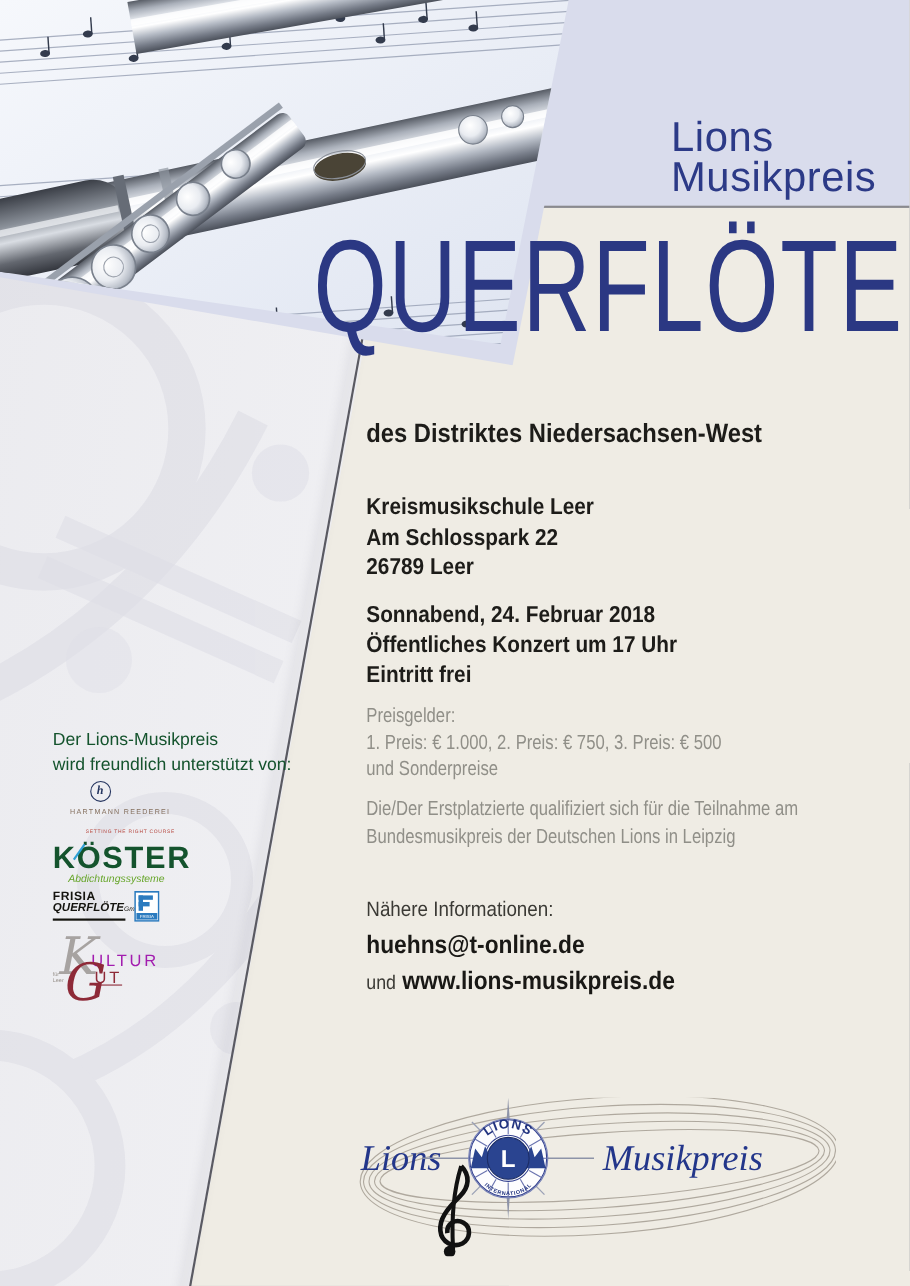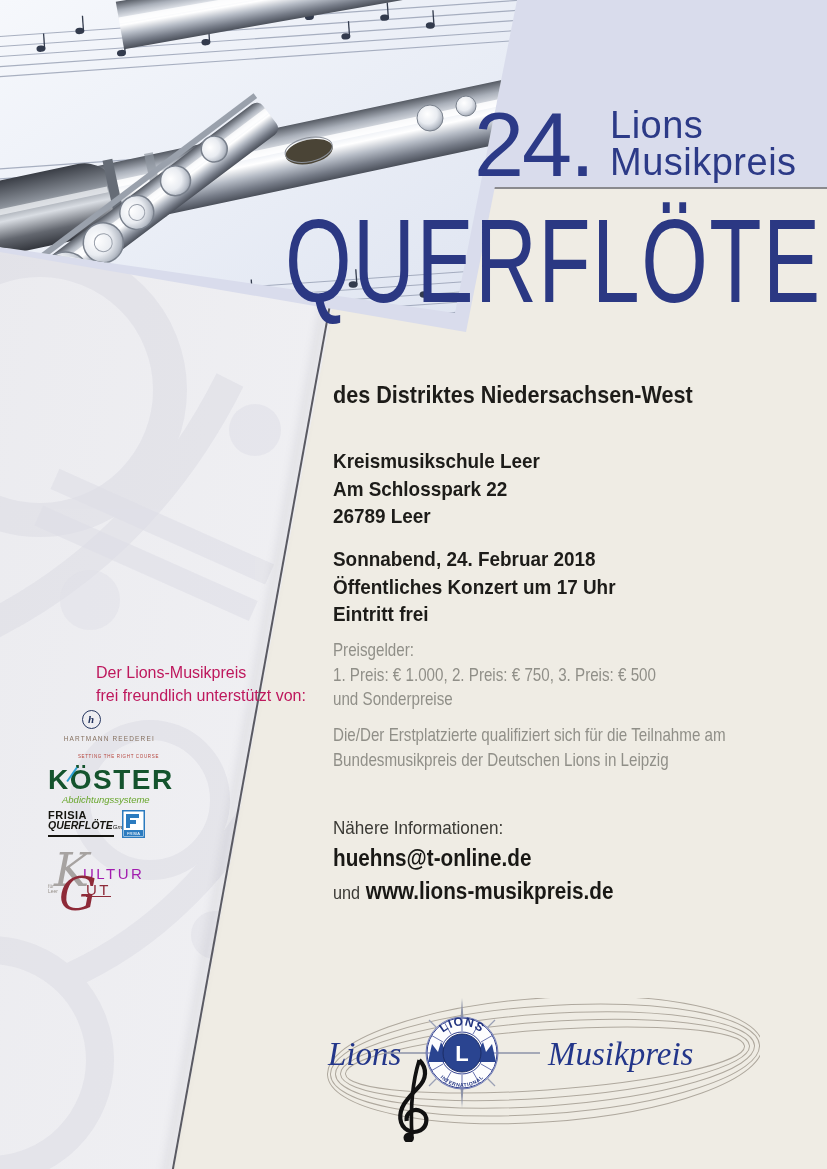--- a/index.html
+++ b/index.html
@@ -45,21 +45,21 @@
   .blk-gray{font-size:18.5px;color:#908f88;line-height:24.5px;}
   .prizes{left:333px;top:638px;}
   .qualification{left:333px;top:723px;}
   .info-label{left:333px;top:817px;font-size:19px;color:#3b3a35;}
   .email{left:333px;top:845px;font-size:23px;font-weight:bold;color:#191815;}
   .webline{left:333px;top:878px;font-size:23px;font-weight:bold;color:#191815;}
   .webline .prefix{font-size:18px;font-weight:normal;color:#3b3a35;}
 
   
   .sponsor{z-index:6;}
-  .sp-intro{left:48px;top:661px;font-size:16px;color:#be185d;line-height:23px;margin-left:48px;}
+  .sp-intro{left:48px;top:661px;font-size:16px;color:#14532d;line-height:23px;}
   .hartmann{left:46px;top:710px;width:90px;text-align:center;}
   .hartmann .circle{width:17px;height:17px;margin:0 auto;border:1px solid #25355f;border-radius:50%;
     font-family:"Liberation Serif",serif;font-style:italic;font-weight:bold;font-size:11px;line-height:16px;color:#25355f;}
   .hartmann .name{display:inline-block;margin-top:4px;font-size:9px;letter-spacing:1.6px;color:#85705f;
     transform:scale(.72);transform-origin:center top;white-space:nowrap;}
   .hartmann .tagline{display:inline-block;margin-top:-6px;font-size:8px;letter-spacing:1.2px;color:#b5443c;
     transform:scale(.56);transform-origin:center top;white-space:nowrap;}
   .koester{left:48px;top:764px;}
   .koester .name{position:relative;display:inline-block;font-size:28px;font-weight:bold;letter-spacing:1.5px;color:#14532d;}
   .koester .slash{position:absolute;left:23px;top:2px;width:2px;height:17px;background:#2e9fd4;transform:rotate(35deg);}
@@ -218,21 +218,20 @@
           <circle cx="-15" cy="-2" r="8" fill="none" stroke="#9aa0ab"></circle>
           <circle cx="35" cy="-4" r="15" fill="url(#keyg)" stroke="#79808c" stroke-width="1.5"></circle>
           <circle cx="85" cy="-6" r="13" fill="url(#keyg)" stroke="#79808c" stroke-width="1.5"></circle>
         </g>
         <circle cx="430" cy="118" r="13" fill="url(#keyg)" stroke="#79808c"></circle>
         <circle cx="466" cy="106" r="10" fill="url(#keyg)" stroke="#79808c"></circle>
       </svg>
     </div>
   </div>
 
-  <div class="abs h-edition">24.</div>
   <div class="abs h-brand">
     <div>Lions</div>
     <div>Musikpreis</div>
   </div>
   <div class="abs h-instrument">QUERFLÖTE</div>
 
   <div class="abs content district condense">des Distriktes Niedersachsen-West</div>
 
   <div class="abs content venue blk-bold condense">
     <div>Kreismusikschule Leer</div>
@@ -259,21 +258,21 @@
 
   <div class="abs content info-label condense">Nähere Informationen:</div>
   <div class="abs content email condense">huehns@t-online.de</div>
   <div class="abs content webline condense">
     <span class="prefix">und</span>
     <span>www.lions-musikpreis.de</span>
   </div>
 
   <div class="abs sponsor sp-intro">
     <div>Der Lions-Musikpreis</div>
-    <div>frei freundlich unterstützt von:</div>
+    <div>wird freundlich unterstützt von:</div>
   </div>
 
   <div class="abs sponsor hartmann">
     <div class="circle">h</div>
     <div><span class="name">HARTMANN REEDEREI</span></div>
     <div><span class="tagline">SETTING THE RIGHT COURSE</span></div>
   </div>
 
   <div class="abs sponsor koester">
     <span class="name"><span>KÖSTER</span><span class="slash"></span></span>

